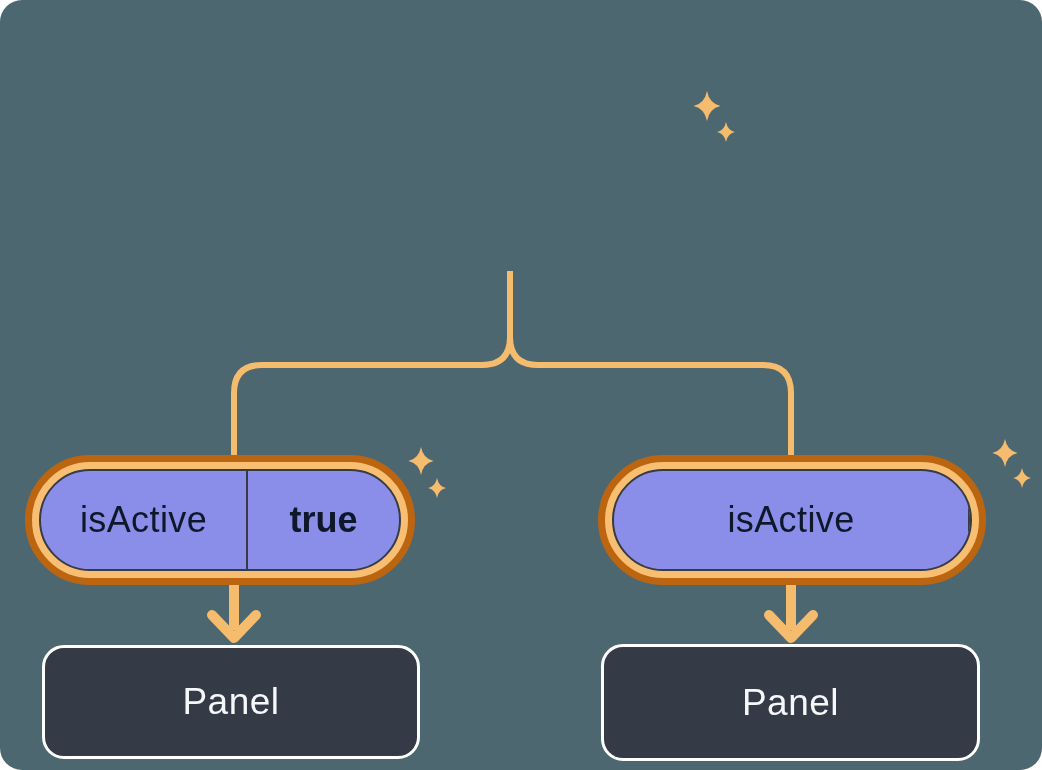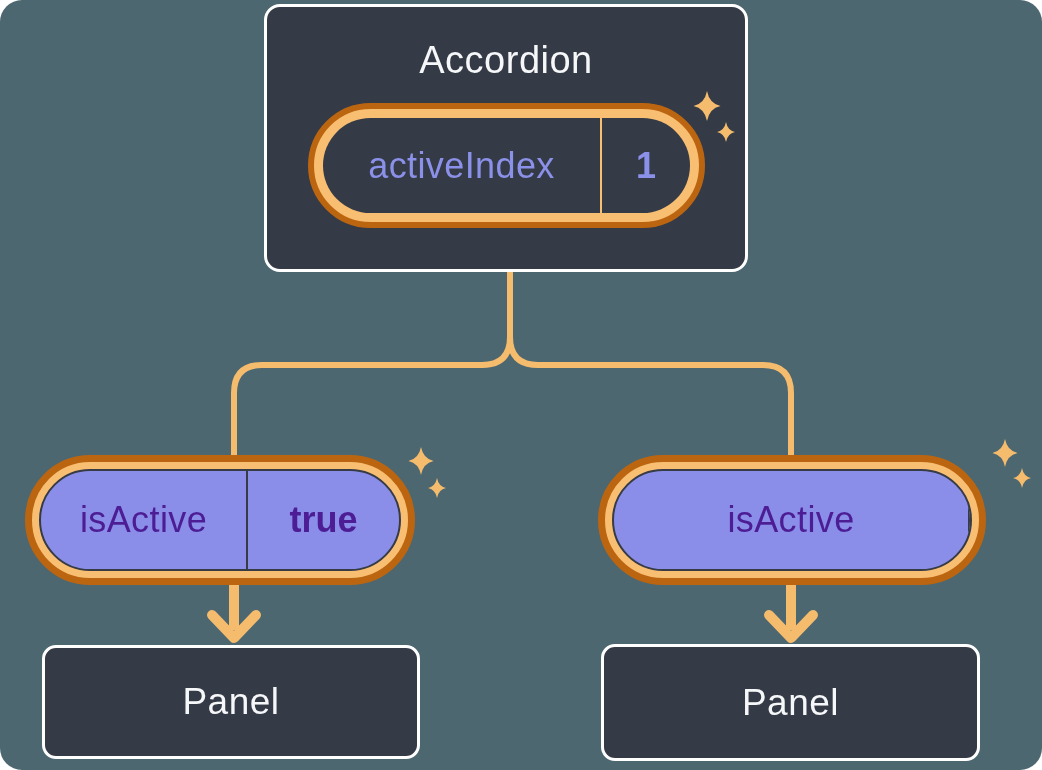--- a/index.html
+++ b/index.html
@@ -88,33 +88,33 @@
   .prop-pill-outer {
     border-width: 7px;
     padding: 7px;
   }
   .prop-pill-inner {
     background: #8B8EE8;
     border: 2px solid #363B45;
   }
   .prop-pill-inner .pill-divider { background: #363B45; }
   .prop-pill-inner .pill-label,
-  .prop-pill-inner .pill-value { color: #4c1d95; }
+  .prop-pill-inner .pill-value { color: #0f172a; }
   .prop-pill-left { left: 25px; top: 455px; width: 390px; height: 130px; }
   .prop-pill-right { left: 598px; top: 455px; width: 388px; height: 130px; }
   .value-cell-left  { width: 151px; }
   .value-cell-right { width: 139px; }
   .value-cell-state { width: 88px; }
   
   .panel-box {
     position: absolute;
     box-sizing: border-box;
     background: #343A46;
     border: 3px solid #ffffff;
-    border-radius: 14px;
+    border-radius: 22px;
     display: flex;
     align-items: center;
     justify-content: center;
   }
   .panel-left  { left: 42px;  top: 645px; width: 378px; height: 114px; }
   .panel-right { left: 601px; top: 644px; width: 379px; height: 117px; }
   .panel-title {
     color: #F6F7F9;
     font-size: 37px;
     font-weight: 500;
@@ -132,34 +132,20 @@
 
   <svg class="connector-svg" viewBox="0 0 1042 770">
     <path d="M510,271 V337 Q510,365 482,365 H262 Q234,365 234,393 V458" fill="none" stroke="#F5BC6E" stroke-width="6"></path>
     <path d="M510,271 V337 Q510,365 538,365 H763 Q791,365 791,393 V458" fill="none" stroke="#F5BC6E" stroke-width="6"></path>
     <path d="M234,583 V630" fill="none" stroke="#F5BC6E" stroke-width="10"></path>
     <path d="M212,615 L234,638 L256,615" fill="none" stroke="#F5BC6E" stroke-width="10" stroke-linecap="round" stroke-linejoin="round"></path>
     <path d="M791,583 V630" fill="none" stroke="#F5BC6E" stroke-width="10"></path>
     <path d="M769,615 L791,638 L813,615" fill="none" stroke="#F5BC6E" stroke-width="10" stroke-linecap="round" stroke-linejoin="round"></path>
   </svg>
 
-  <div class="accordion-box">
-    <div class="accordion-title">Accordion</div>
-    <div class="pill-outer state-pill-outer">
-      <div class="pill-inner state-pill-inner">
-        <div class="pill-cell grow">
-          <span class="pill-label">activeIndex</span>
-        </div>
-        <div class="pill-divider"></div>
-        <div class="pill-cell value-cell-state">
-          <span class="pill-value">1</span>
-        </div>
-      </div>
-    </div>
-  </div>
 
   <div class="pill-outer prop-pill-outer prop-pill-left">
     <div class="pill-inner prop-pill-inner">
       <div class="pill-cell grow">
         <span class="pill-label">isActive</span>
       </div>
       <div class="pill-divider"></div>
       <div class="pill-cell value-cell-left">
         <span class="pill-value">true</span>
       </div>

